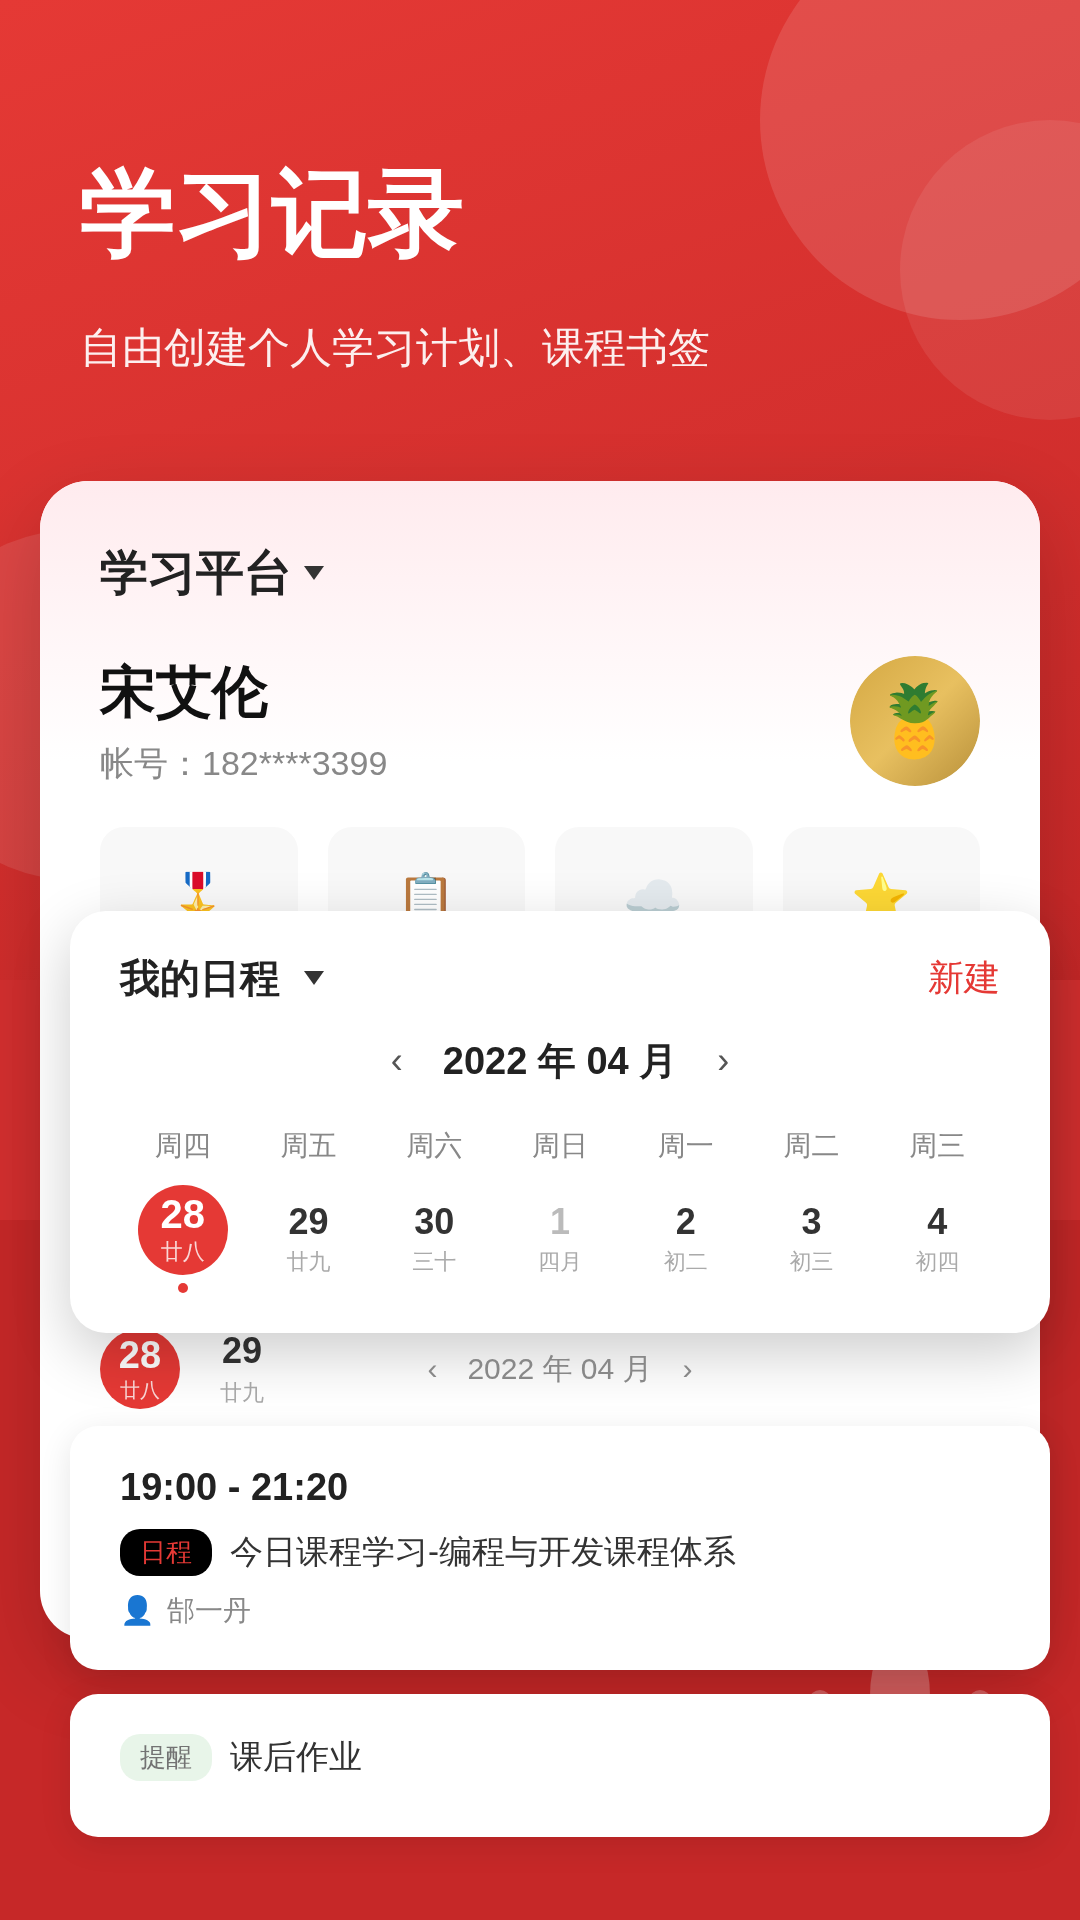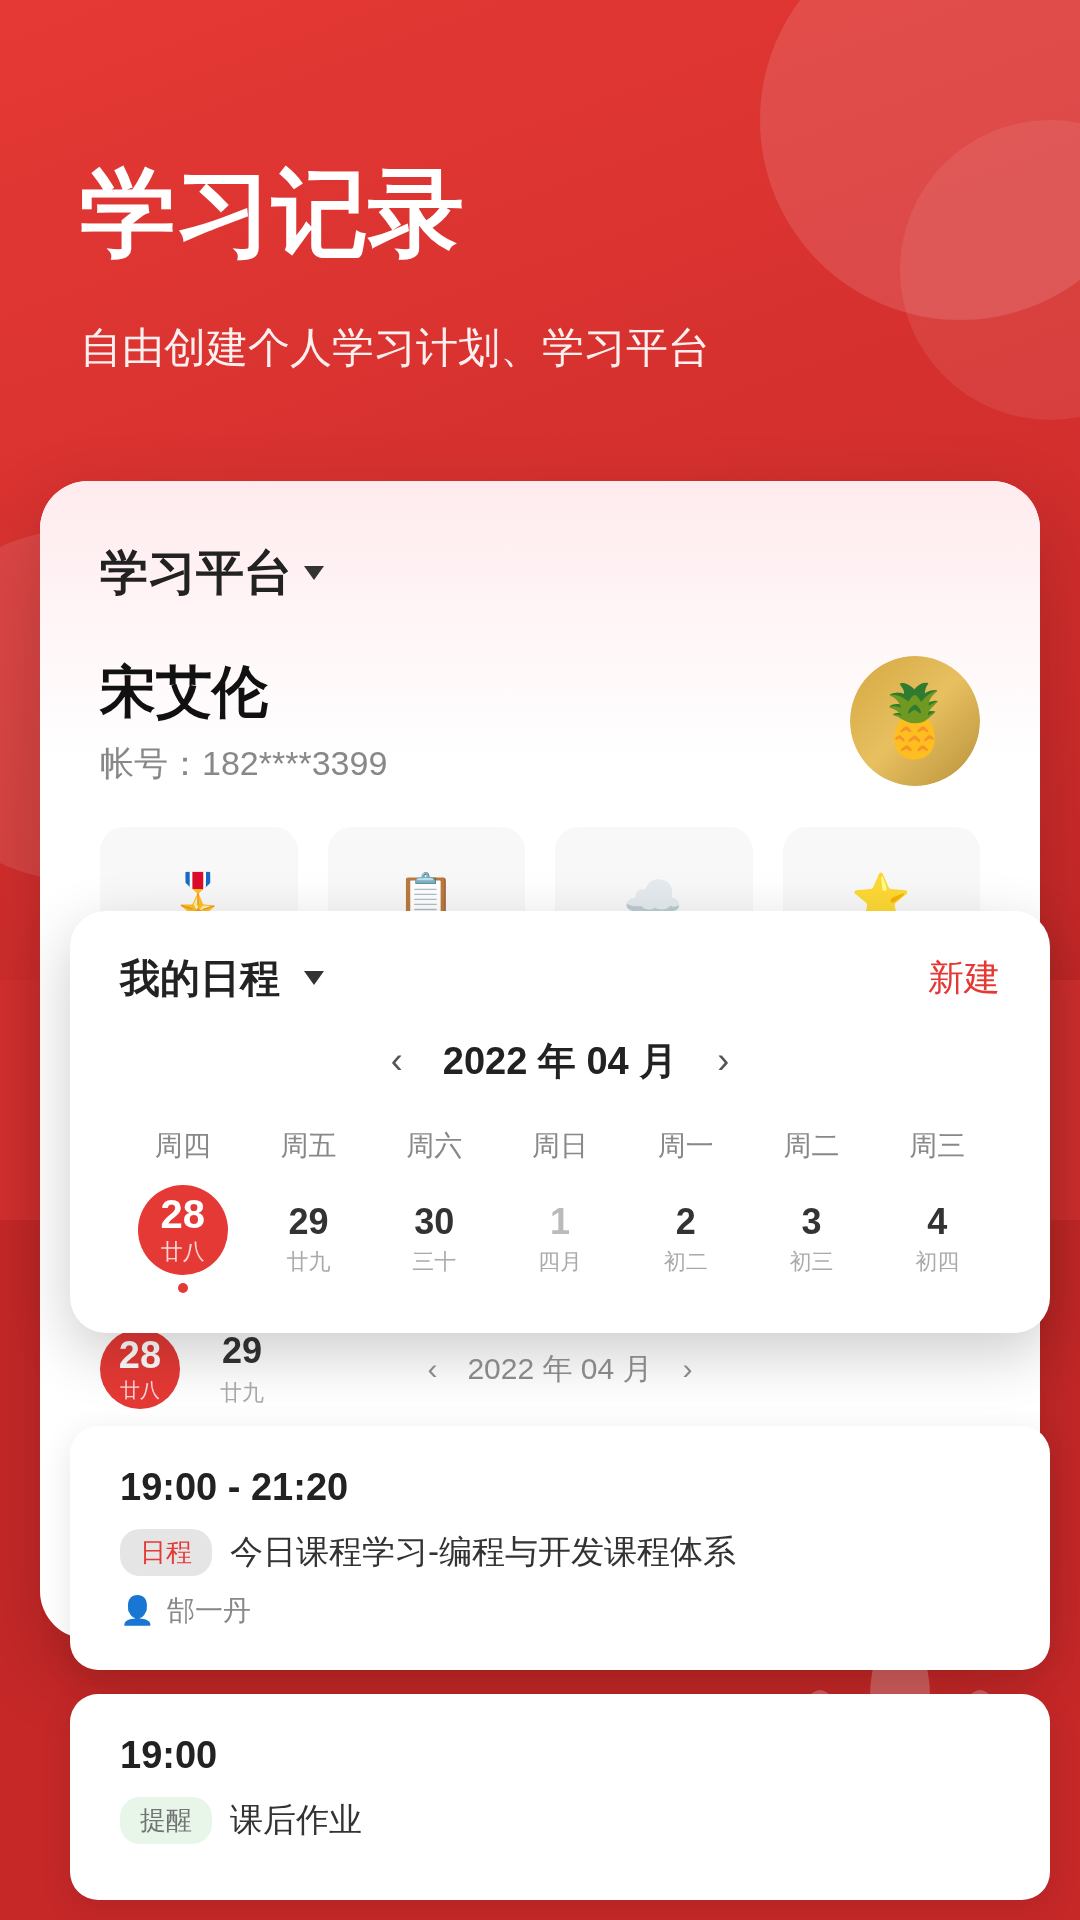--- a/index.html
+++ b/index.html
@@ -446,21 +446,21 @@
     }
 
     .event-row {
       display: flex;
       align-items: center;
       gap: 18px;
       margin-bottom: 16px;
     }
 
     .event-badge {
-      background: #e5e5e5;
+      background: #000000;
       color: #E53935;
       font-size: 26px;
       padding: 6px 20px;
       border-radius: 20px;
       white-space: nowrap;
     }
 
     .event-badge-green {
       background: #E8F5E9;
       color: #737373;
@@ -559,21 +559,21 @@
   <div class="hero-bg">
     <div class="deco-circle-1"></div>
     <div class="deco-circle-2"></div>
     <div class="deco-blob-left"></div>
     <div class="deco-blob-left2"></div>
   </div>
 
   <div class="hero-section">
     <div class="hero-title">学习记录</div>
     <div class="hero-subtitle">
-      <div>自由创建个人学习计划、学习平台</div>
+      <div>自由创建个人学习计划、课程书签</div>
     </div>
   </div>
 
   <div class="card-area">
 
     <div class="main-card">
       <div class="card-top-bg"></div>
 
       <div class="platform-header">
         <span class="platform-title">学习平台</span>
@@ -731,21 +731,20 @@
               <span class="event-badge">日程</span>
               <span class="event-desc">今日课程学习-编程与开发课程体系</span>
             </div>
             <div class="event-user">
               <span class="user-icon">👤</span>
               <span>郜一丹</span>
             </div>
           </div>
 
           <div class="event-card">
-            <div class="event-time">19:00</div>
             <div class="event-row">
               <span class="event-badge event-badge-green">提醒</span>
               <span class="event-desc">课后作业</span>
             </div>
 
           </div>
         </div>
       </div>
     </div>
   </div>

